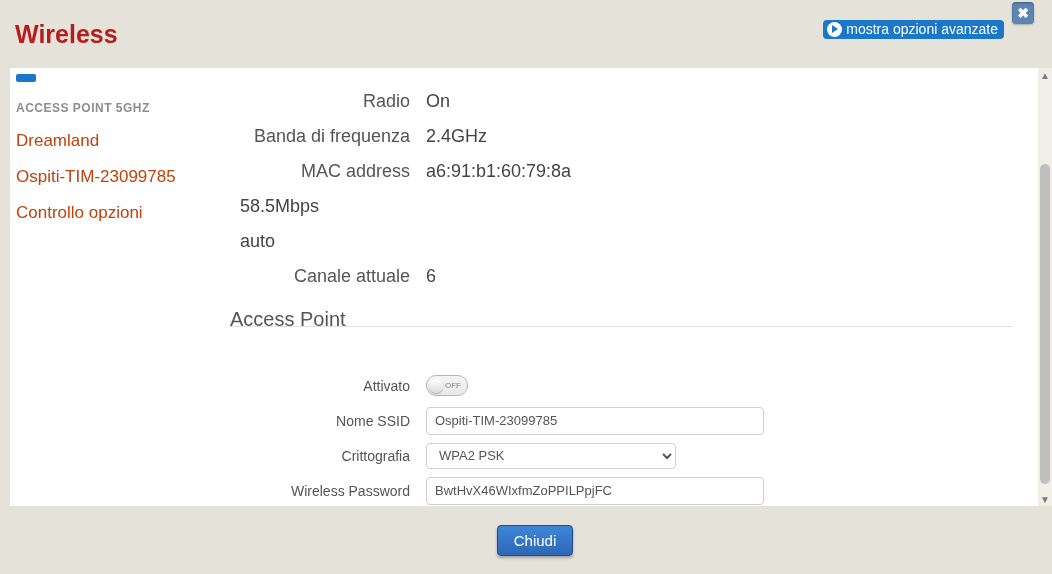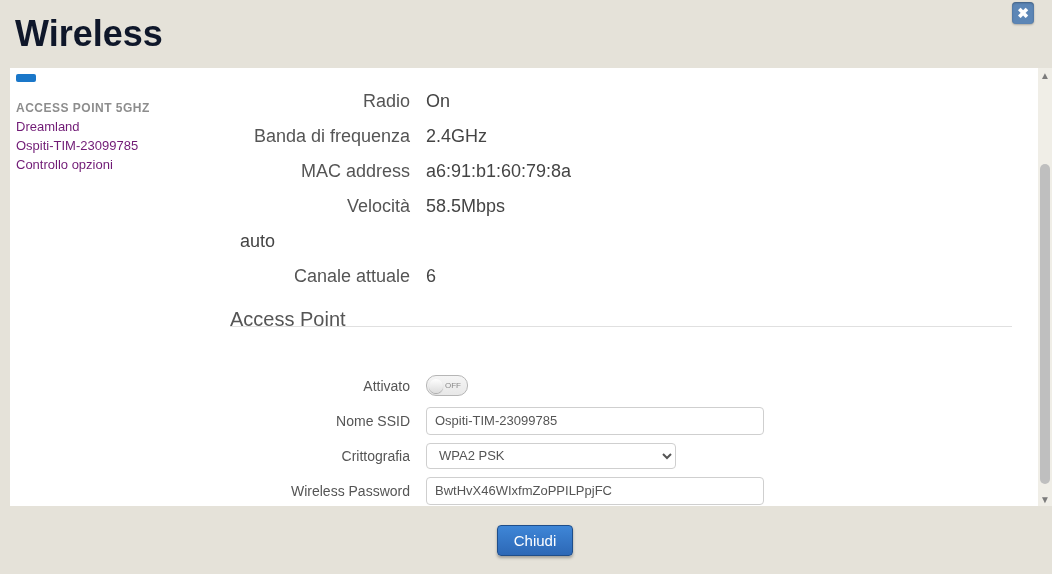--- a/index.html
+++ b/index.html
@@ -1,29 +1,29 @@
 <!DOCTYPE html>
 <html><head>
 <meta charset="utf-8">
 <style>
   html,body{margin:0;padding:0;height:100%;font-family:Arial,Helvetica,sans-serif;background:#e5e2d9;}
   .canvas{position:relative;width:1052px;height:574px;background:#e5e2d9;overflow:hidden;}
   .header{height:68px;padding-left:15px;display:flex;align-items:center;}
-  .header-title{color:#0f172a;font-size:36px;font-weight:bold;}
+  .header-title{color:#b91c1c;font-size:25px;font-weight:bold;}
   .show-adv{position:absolute;top:20px;right:48px;background:#1a77c9;color:#fff;border:none;border-radius:4px;padding:1px 6px 2px 4px;font-size:14px;display:flex;align-items:center;cursor:pointer;}
   .show-adv .ico{width:15px;height:15px;border-radius:50%;background:#fff;margin-right:4px;display:inline-flex;align-items:center;justify-content:center;}
   .show-adv .ico:after{content:"";display:block;width:0;height:0;border-top:4px solid transparent;border-bottom:4px solid transparent;border-left:6px solid #1a77c9;margin-left:1px;}
   .close-btn{position:absolute;top:2px;right:18px;width:22px;height:22px;background:#5c86b6;border-radius:4px;display:flex;align-items:center;justify-content:center;cursor:pointer;box-shadow:0 1px 2px rgba(0,0,0,.3) inset, 0 1px 2px rgba(0,0,0,.25);}
   .close-btn span{color:#fff;font-weight:bold;font-size:14px;line-height:1;}
   .panel{position:absolute;top:68px;left:10px;right:0;bottom:68px;background:#fff;overflow-y:auto;}
   .panel-inner{position:relative;min-height:440px;padding-left:6px;padding-top:0;}
   
   .side-active{display:inline-block;background:#1a77c9;color:#fff;font-size:12px;padding:4px 10px;border-radius:2px;}
   .side-group-label{margin-top:15px;color:#8d8d8d;font-size:12px;font-weight:bold;letter-spacing:.5px;}
-  .side-link{display:block;color:#701a75;font-size:13px;margin-top:4px;cursor:pointer;}
+  .side-link{display:block;color:#c2410c;font-size:17px;margin-top:16px;cursor:pointer;}
   
   .rows{position:absolute;top:16px;left:230px;right:40px;}
   .row{display:flex;align-items:center;height:35px;font-size:18px;color:#555;}
   .row .lbl{width:170px;text-align:right;padding-right:16px;}
   .row .val{color:#444;}
   .section-title{position:absolute;left:220px;top:240px;font-size:20px;color:#555;}
   .sep{position:absolute;left:220px;right:40px;top:258px;height:1px;background:#e0e0e0;}
   .form{position:absolute;top:300px;left:230px;right:40px;}
   .frow{display:flex;align-items:center;height:35px;font-size:14px;color:#555;}
   .frow .lbl{width:170px;text-align:right;padding-right:16px;}
@@ -44,20 +44,24 @@
   .scrollbar-v .arr.dn{bottom:0;}
 </style>
 </head>
 <body>
 
 <div class="canvas">
 
   <div class="header">
     <span class="header-title">Wireless</span>
   </div>
+  <button class="show-adv">
+    <span class="ico"></span>
+    <span>mostra opzioni avanzate</span>
+  </button>
   <div class="close-btn">
       <span>✖</span>
     </div>
 
   <div class="panel">
     <div class="panel-inner">
 
       
       <div class="side-active"></div>
       <div class="side-group-label">ACCESS POINT 5GHZ</div>
@@ -73,21 +77,20 @@
           </div>
         <div class="row">
             <span class="lbl">Banda di frequenza</span>
             <span class="val">2.4GHz</span>
           </div>
         <div class="row">
             <span class="lbl">MAC address</span>
             <span class="val">a6:91:b1:60:79:8a</span>
           </div>
         <div class="row">
-            <span class="lbl">Velocità</span>
             <span class="val">58.5Mbps</span>
           </div>
         <div class="row">
             <span class="val">auto</span>
           </div>
         <div class="row">
             <span class="lbl">Canale attuale</span>
             <span class="val">6</span>
           </div>
       </div>

